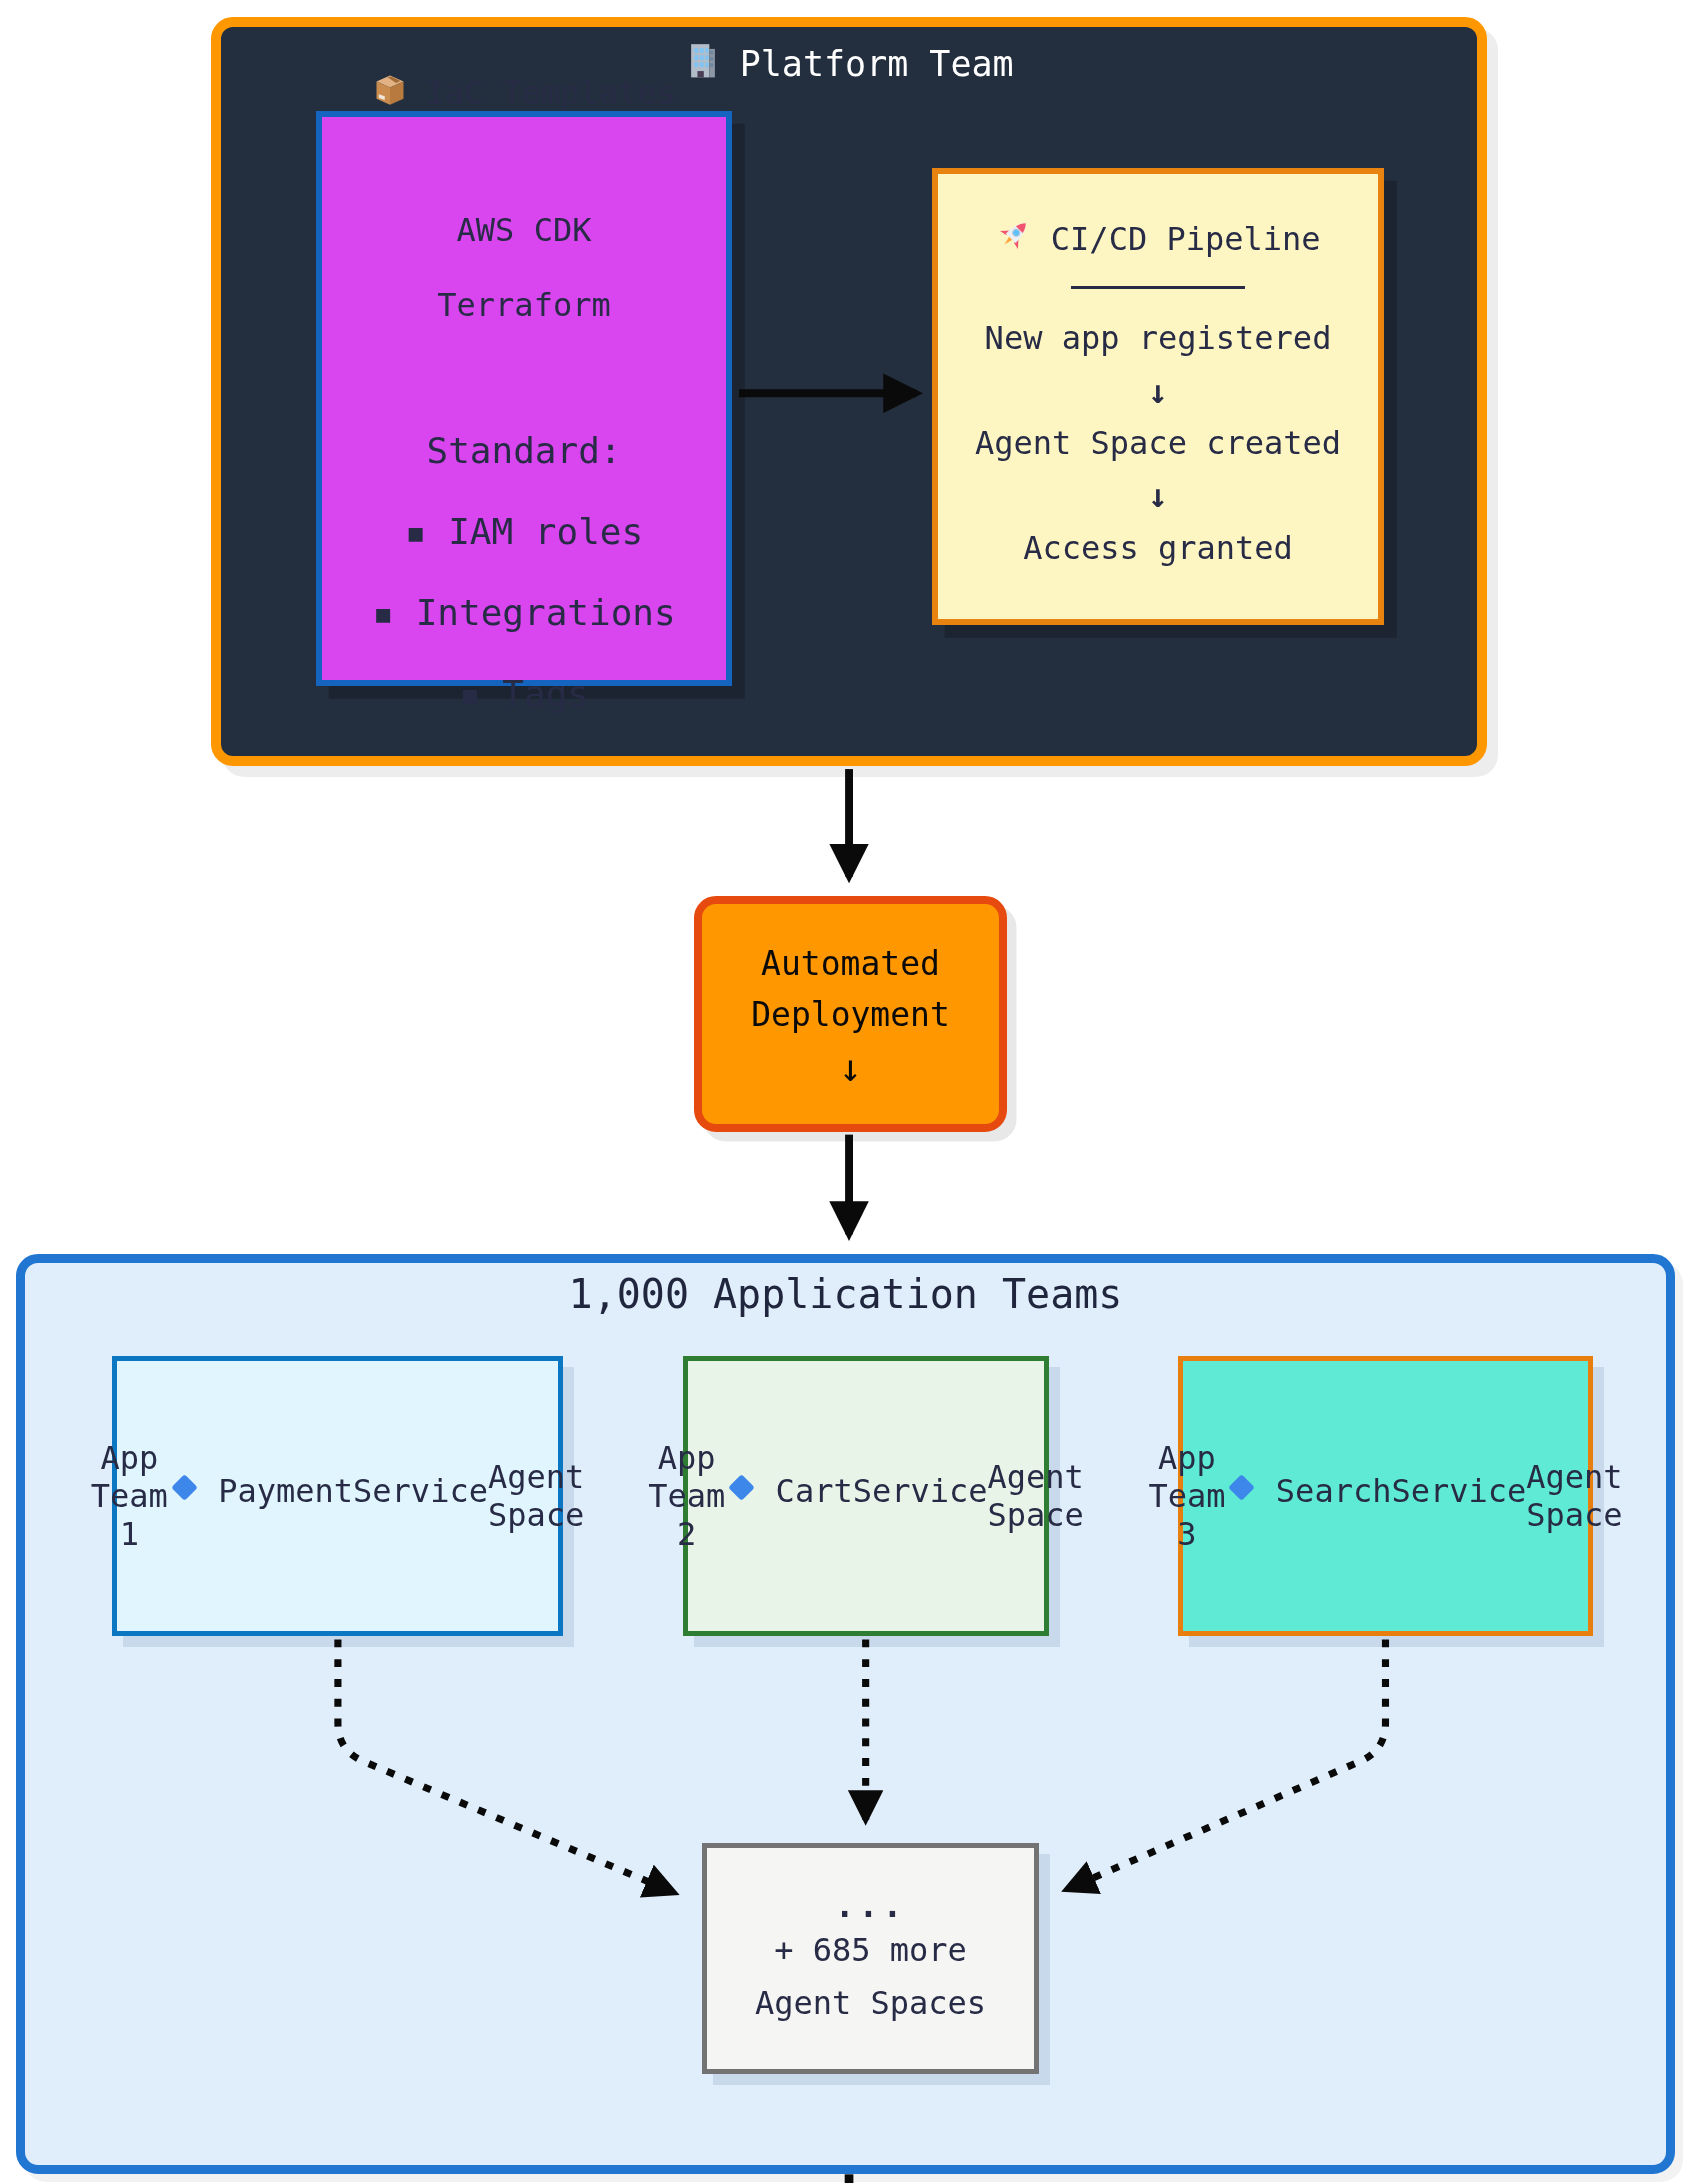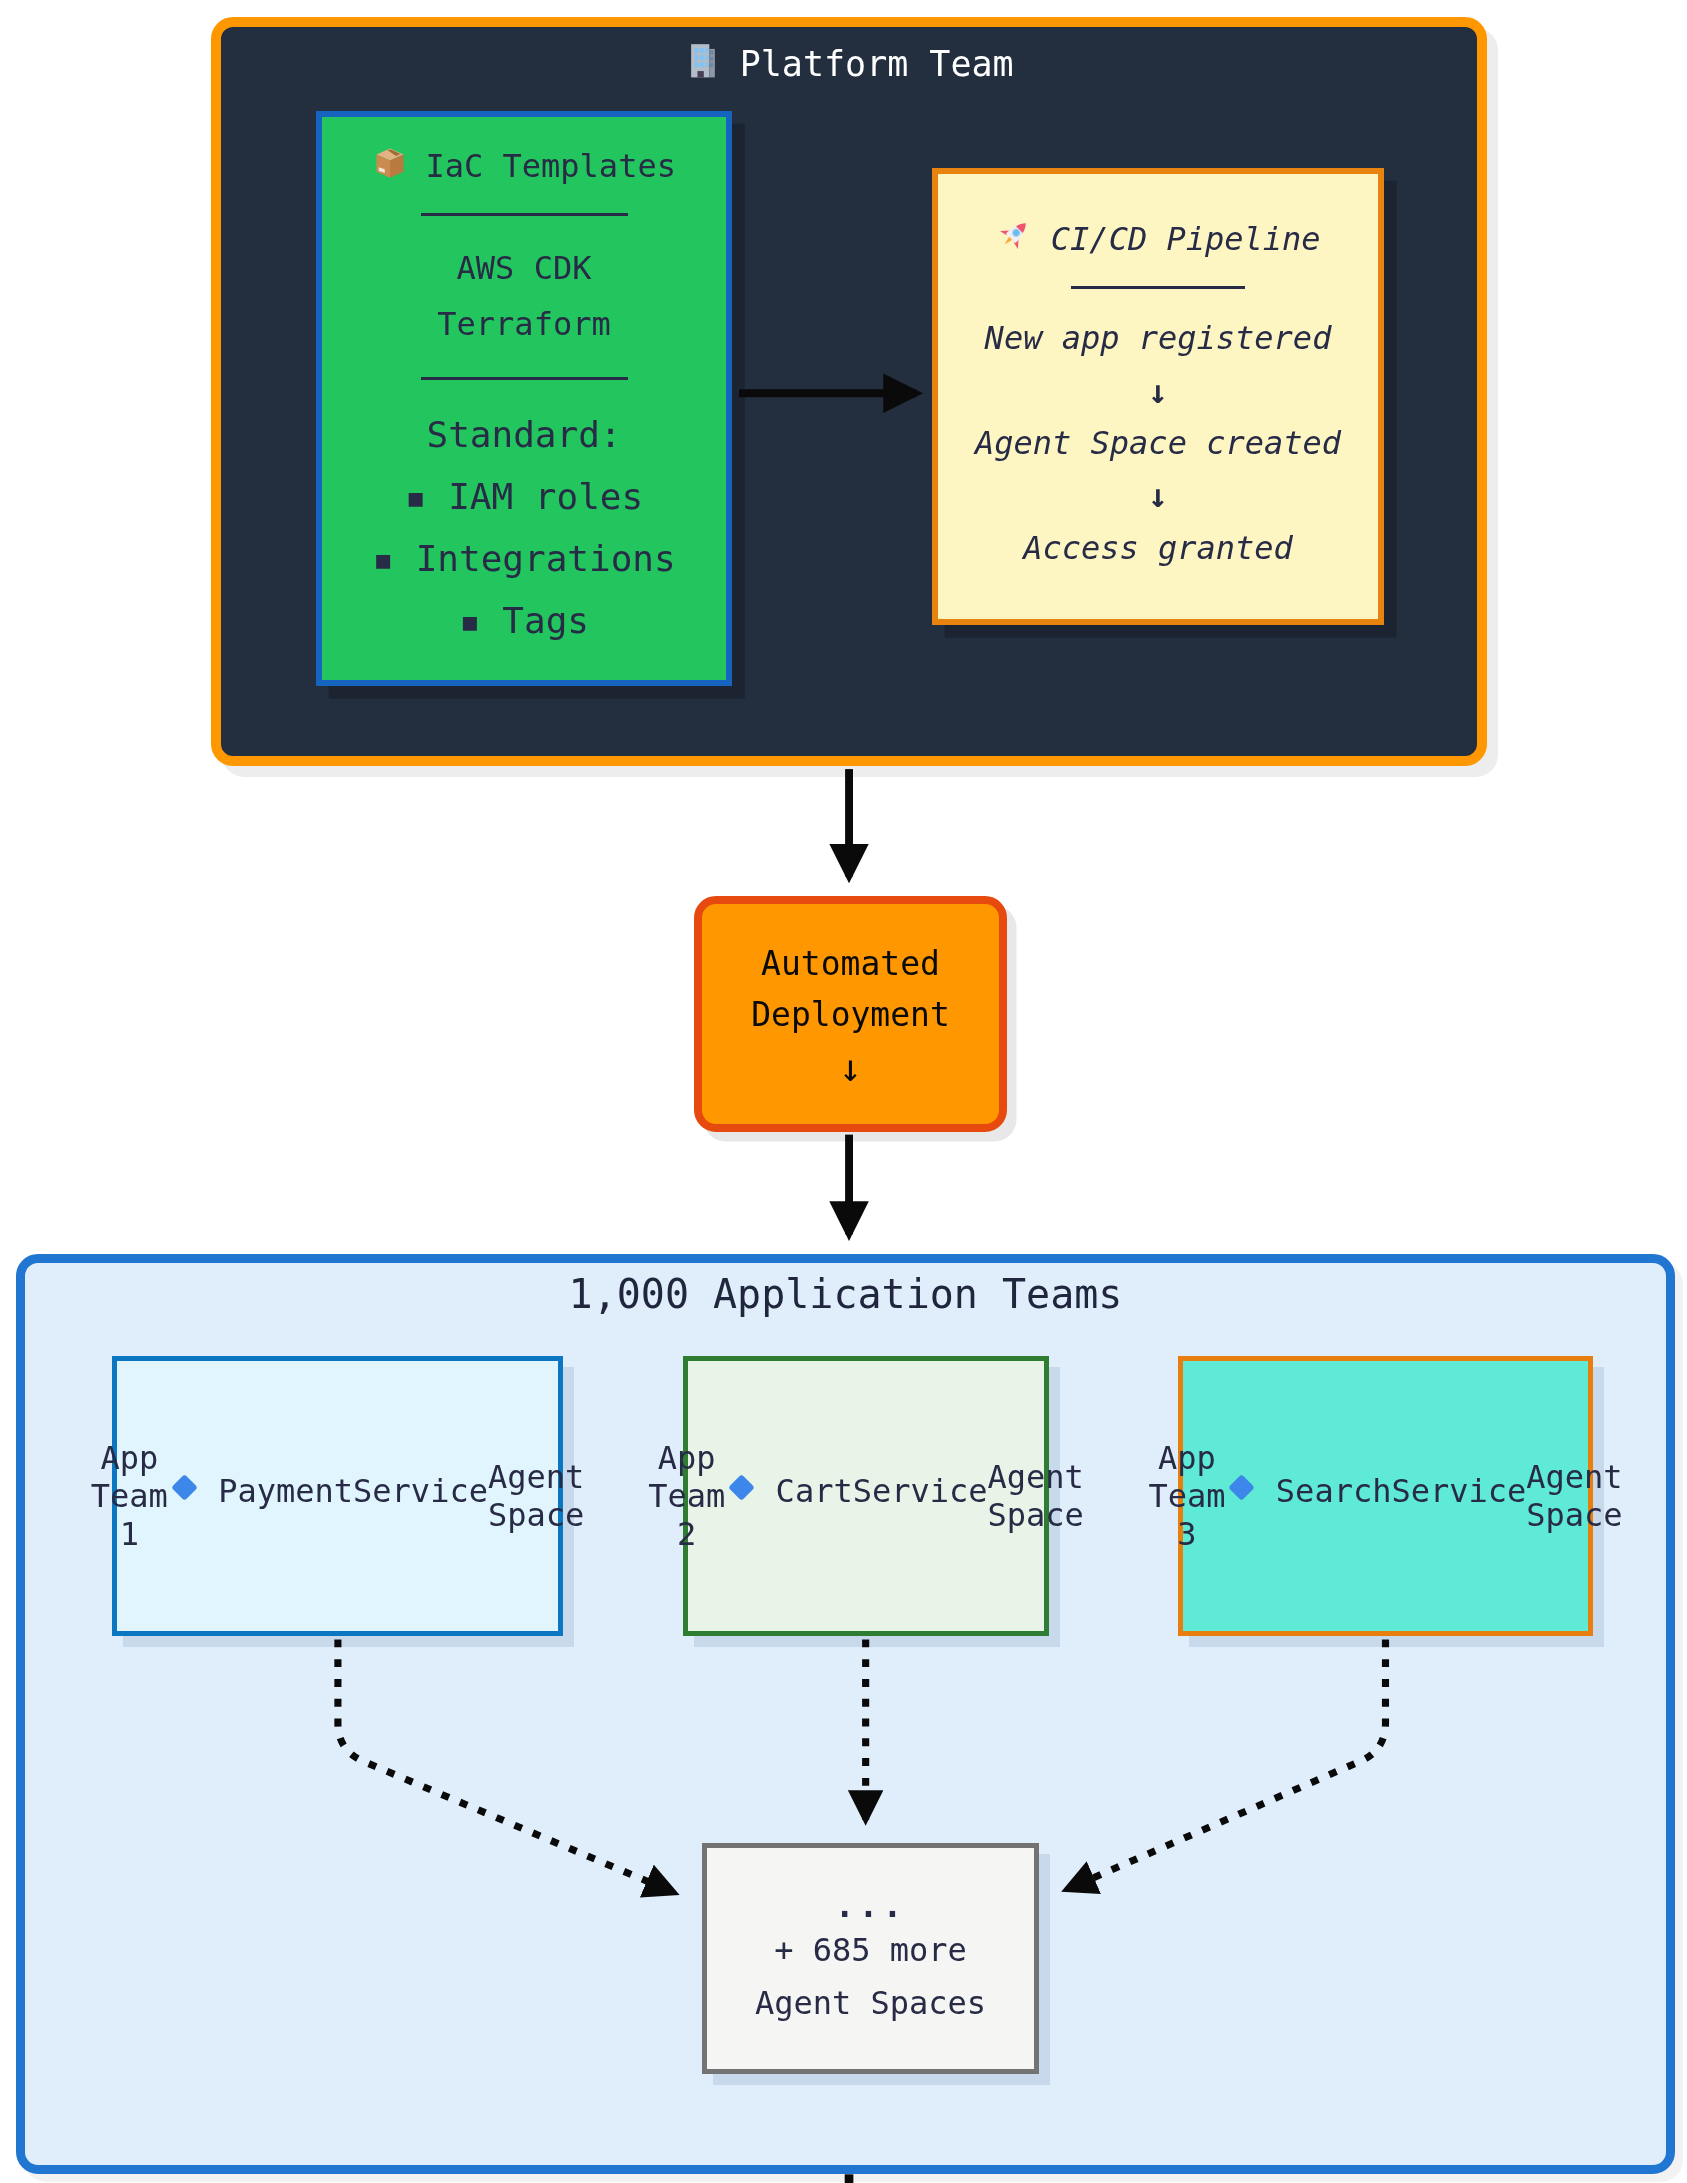--- a/index.html
+++ b/index.html
@@ -20,22 +20,22 @@
   .platform-title{
     margin-top:14.2px;display:flex;align-items:center;gap:17.4px;
     color:#ffffff;font-size:35px;line-height:1.2;
   }
   .panel{
     position:absolute;box-sizing:border-box;
     display:flex;flex-direction:column;align-items:center;justify-content:center;
     text-align:center;
     box-shadow:12.7px 12.7px 0 rgba(0,0,0,0.22);
   }
-  .iac{left:95px;top:84px;width:416px;height:575px;background:#22c55e;border:6.3px solid #1565C0;}
-  .cicd{left:711px;top:141px;width:452px;height:457px;background:#FDF6C3;border:6.3px solid #E8830F;font-style:italic;}
+  .iac{left:95px;top:84px;width:416px;height:575px;background:#d946ef;border:6.3px solid #1565C0;gap:19px;}
+  .cicd{left:711px;top:141px;width:452px;height:457px;background:#FDF6C3;border:6.3px solid #E8830F;}
   .box-title-row{display:flex;align-items:center;gap:17.4px;font-size:32px;}
   .divider{height:3.2px;background:#272B45;border:none;}
   .iac .divider{width:207px;margin:25px 0 24px;}
   .cicd .divider{width:174px;margin:24px 0 22px;}
   .tool-line{font-size:32px;line-height:1.75;}
   .std-line{font-size:36px;line-height:1.72;}
   .step{font-size:32px;line-height:1.35;margin:6.3px 0;}
   .step-arrow{font-size:33px;font-weight:bold;line-height:1.2;margin:4.7px 0;}
 
   

